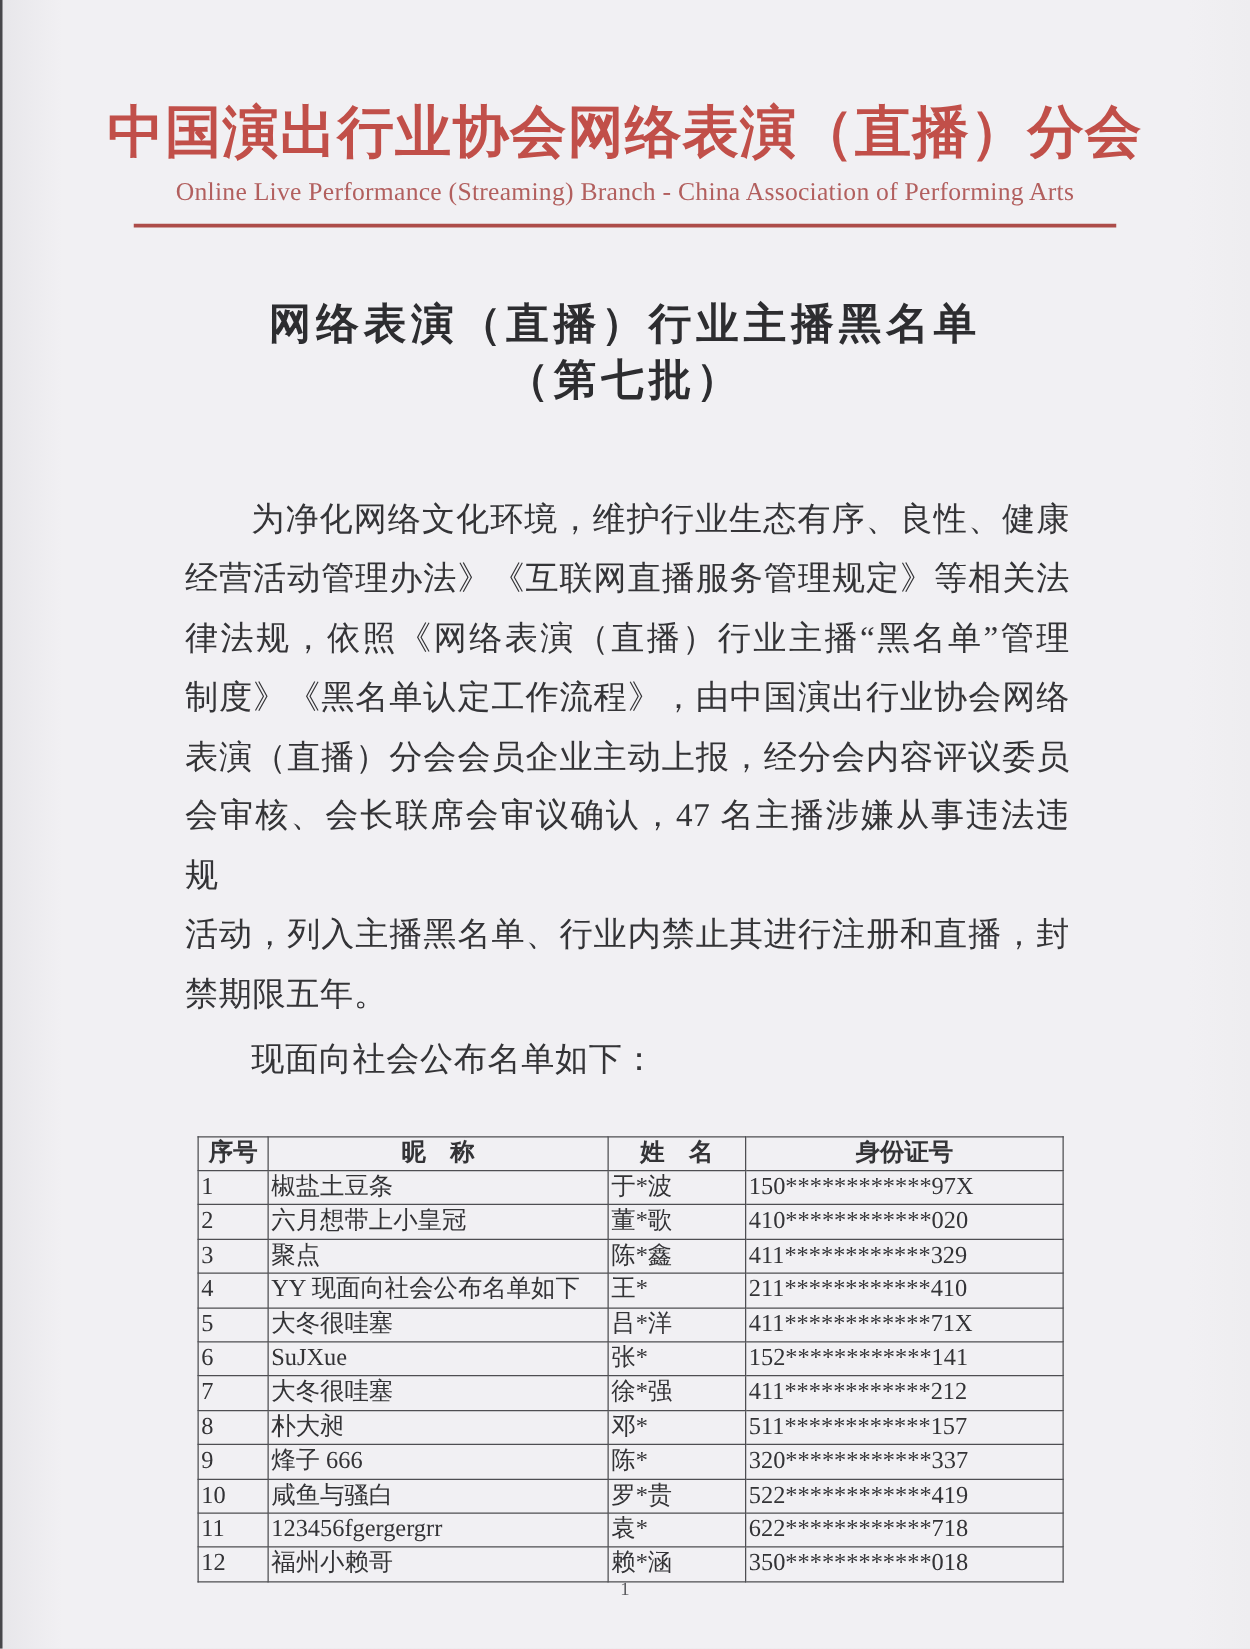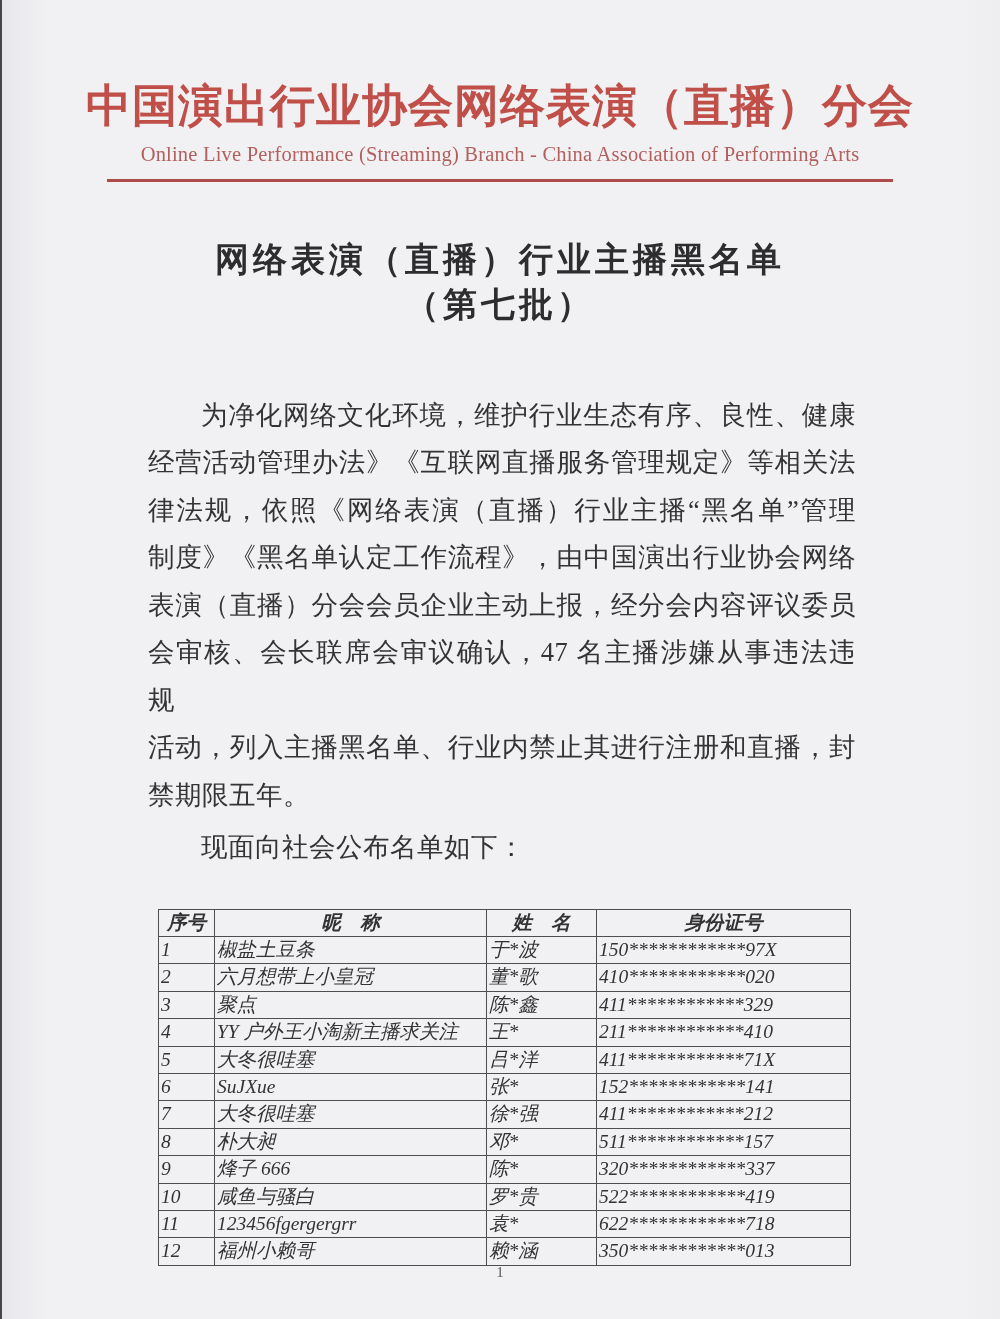--- a/index.html
+++ b/index.html
@@ -77,21 +77,20 @@
     color: #333336;
   }
   .blacklist-table td, .blacklist-table th {
     border: 1.6px solid #4e4e52;
     height: 26.4px;
     line-height: 26.4px;
     padding: 0 2px;
     font-weight: normal;
     overflow: hidden;
     white-space: nowrap;
-    font-style: italic;
   }
   .blacklist-table th { font-weight: bold; }
   .col-idx  { width: 56px; }
   .col-nick { width: 272px; }
   .col-name { width: 110px; }
   .col-id   { width: 254px; }
   
   .page-num {
     position: absolute;
     left: 0; right: 0;
@@ -159,21 +158,21 @@
         <td>410************020</td>
       </tr>
       <tr>
         <td>3</td>
         <td>聚点</td>
         <td>陈*鑫</td>
         <td>411************329</td>
       </tr>
       <tr>
         <td>4</td>
-        <td>YY 户外王小淘新主播求关注</td>
+        <td>YY 现面向社会公布名单如下</td>
         <td>王*</td>
         <td>211************410</td>
       </tr>
       <tr>
         <td>5</td>
         <td>大冬很哇塞</td>
         <td>吕*洋</td>
         <td>411************71X</td>
       </tr>
       <tr>
@@ -209,19 +208,19 @@
       <tr>
         <td>11</td>
         <td>123456fgergergrr</td>
         <td>袁*</td>
         <td>622************718</td>
       </tr>
       <tr>
         <td>12</td>
         <td>福州小赖哥</td>
         <td>赖*涵</td>
-        <td>350************013</td>
+        <td>350************018</td>
       </tr>
     </tbody>
   </table>
 
   <div class="page-num">1</div>
 </div>
 
 </body></html>

